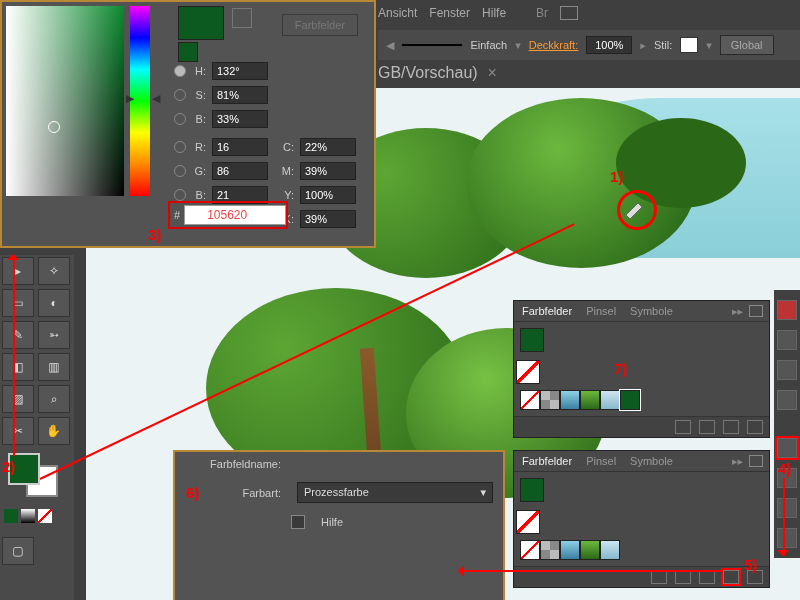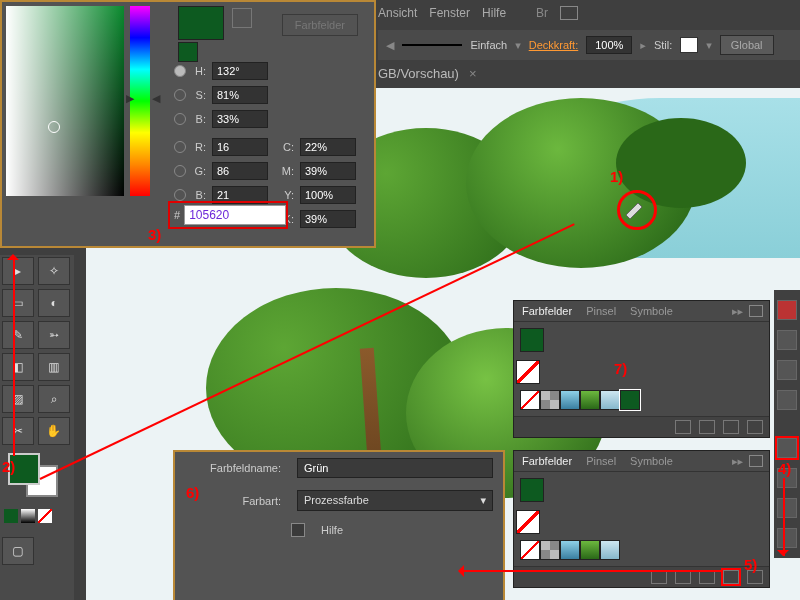--- a/index.html
+++ b/index.html
@@ -3,21 +3,21 @@
 <meta charset="utf-8">
 <style>
 html,body{margin:0;padding:0;width:800px;height:600px;background:#3f3f3f;font-family:Arial,sans-serif;font-size:11px;color:#ccc;overflow:hidden}
 .menubar{position:absolute;left:378px;top:2px;height:22px;display:flex;align-items:center;gap:12px;color:#aaa;font-size:12px}
 .menubar span{cursor:default}
 .topbar{position:absolute;left:378px;top:30px;right:0;height:30px;background:#4a4a4a;display:flex;align-items:center;gap:8px;padding:0 8px;font-size:11px}
 .topbar .lbl{color:#ccc}
 .topbar .val{background:#333;padding:2px 8px;color:#fff;border:1px solid #222}
 .deck{color:#ff9933;text-decoration:underline}
 .btn{background:#5a5a5a;border:1px solid #2a2a2a;color:#aaa;padding:3px 10px}
-.tabbar{position:absolute;left:378px;top:62px;height:22px;display:flex;align-items:center;color:#bbb;font-size:13px}
+.tabbar{position:absolute;left:378px;top:62px;height:22px;display:flex;align-items:center;color:#bbb;font-size:16px}
 .tabbar .x{margin-left:10px;color:#888}
 .canvas{position:absolute;left:86px;top:88px;right:0;bottom:0;background:#ecf3f5}
 .sky{position:absolute;right:0;top:10px;width:260px;height:160px;background:linear-gradient(#a8e0e8,#8acfd8);border-bottom-left-radius:80px 40px;border-top-left-radius:120px 60px}
 .palm{position:absolute;border-radius:50%}
 .palm.leaf{background:radial-gradient(circle at 30% 30%,#5da634,#2a6818);}
 
 .toolbar{position:absolute;left:0;top:255px;width:74px;bottom:0;background:#4a4a4a;display:flex;flex-direction:column}
 .toolrow{display:flex}
 .tool{width:30px;height:26px;margin:2px;background:#555;border:1px solid #333;display:flex;align-items:center;justify-content:center;color:#ddd;font-size:12px}
 .swatchrow{display:flex;gap:3px;margin:6px 4px}
@@ -36,21 +36,21 @@
 .nums .cube{position:absolute;left:70px;top:0;width:18px;height:18px;border:1px solid #777}
 .nums .swbtn{position:absolute;left:16px;top:34px;width:18px;height:18px;background:#0d5a20;border:1px solid #222}
 .nums .ff{position:absolute;right:10px;top:6px;padding:4px 12px;border:1px solid #3a3a3a;color:#777}
 .nums .row{position:absolute;display:flex;align-items:center;gap:6px}
 .nums .row .rad{width:10px;height:10px;border:1px solid #888;border-radius:50%}
 .nums .row .rad.on{background:#bbb}
 .nums .row .l{width:14px;text-align:right;color:#ccc}
 .nums .row .v{width:46px;background:#333;border:1px solid #222;padding:2px 4px;color:#fff;text-align:left}
 .hexwrap{position:absolute;left:168px;top:201px;width:116px;height:24px;border:2px solid #e00000;display:flex;align-items:center;z-index:6}
 .hexwrap .hash{color:#ccc;margin:0 4px}
-.hexwrap .hv{flex:1;background:#fff;color:#6d28d9;border:1px solid #999;padding:2px 4px;font-size:12px}
+.hexwrap .hv{flex:1;background:#fff;color:#ef4444;border:1px solid #999;padding:2px 22px;font-size:12px}
 
 
 .swpanel{position:absolute;width:255px;background:#494949;border:1px solid #222}
 .swpanel .tabs{display:flex;gap:14px;padding:4px 8px;border-bottom:1px solid #333;font-size:11px}
 .swpanel .tabs .t{color:#999}
 .swpanel .tabs .t.on{color:#eee}
 .swpanel .ic{position:absolute;right:6px;top:4px;display:flex;gap:6px}
 .swpanel .body{padding:6px;min-height:54px;position:relative}
 .swpanel .big{display:inline-block;width:22px;height:22px;background:#0d5a20;border:1px solid #222}
 .swpanel .none{display:inline-block;width:22px;height:22px;background:linear-gradient(135deg,#fff 45%,#f00 45%,#f00 55%,#fff 55%);border:1px solid #222;margin-left:-4px;margin-top:6px}
@@ -290,21 +290,20 @@
   <div class="ri"></div>
   <div class="ri" style="margin-top:18px;outline:2px solid #f00"></div>
   <div class="ri"></div>
   <div class="ri"></div>
   <div class="ri"></div>
 </div>
 
 <div class="dlg">
   <div class="frow">
     <div class="flab">Farbfeldname:</div>
-    <div class="fin">Grün</div>
   </div>
   <div class="frow">
     <div class="flab">Farbart:</div>
     <div class="sel">
         <span>Prozessfarbe</span>
         <span>▾</span>
       </div>
   </div>
   <div class="frow" style="padding-left:116px">
     <div class="chk"></div>

